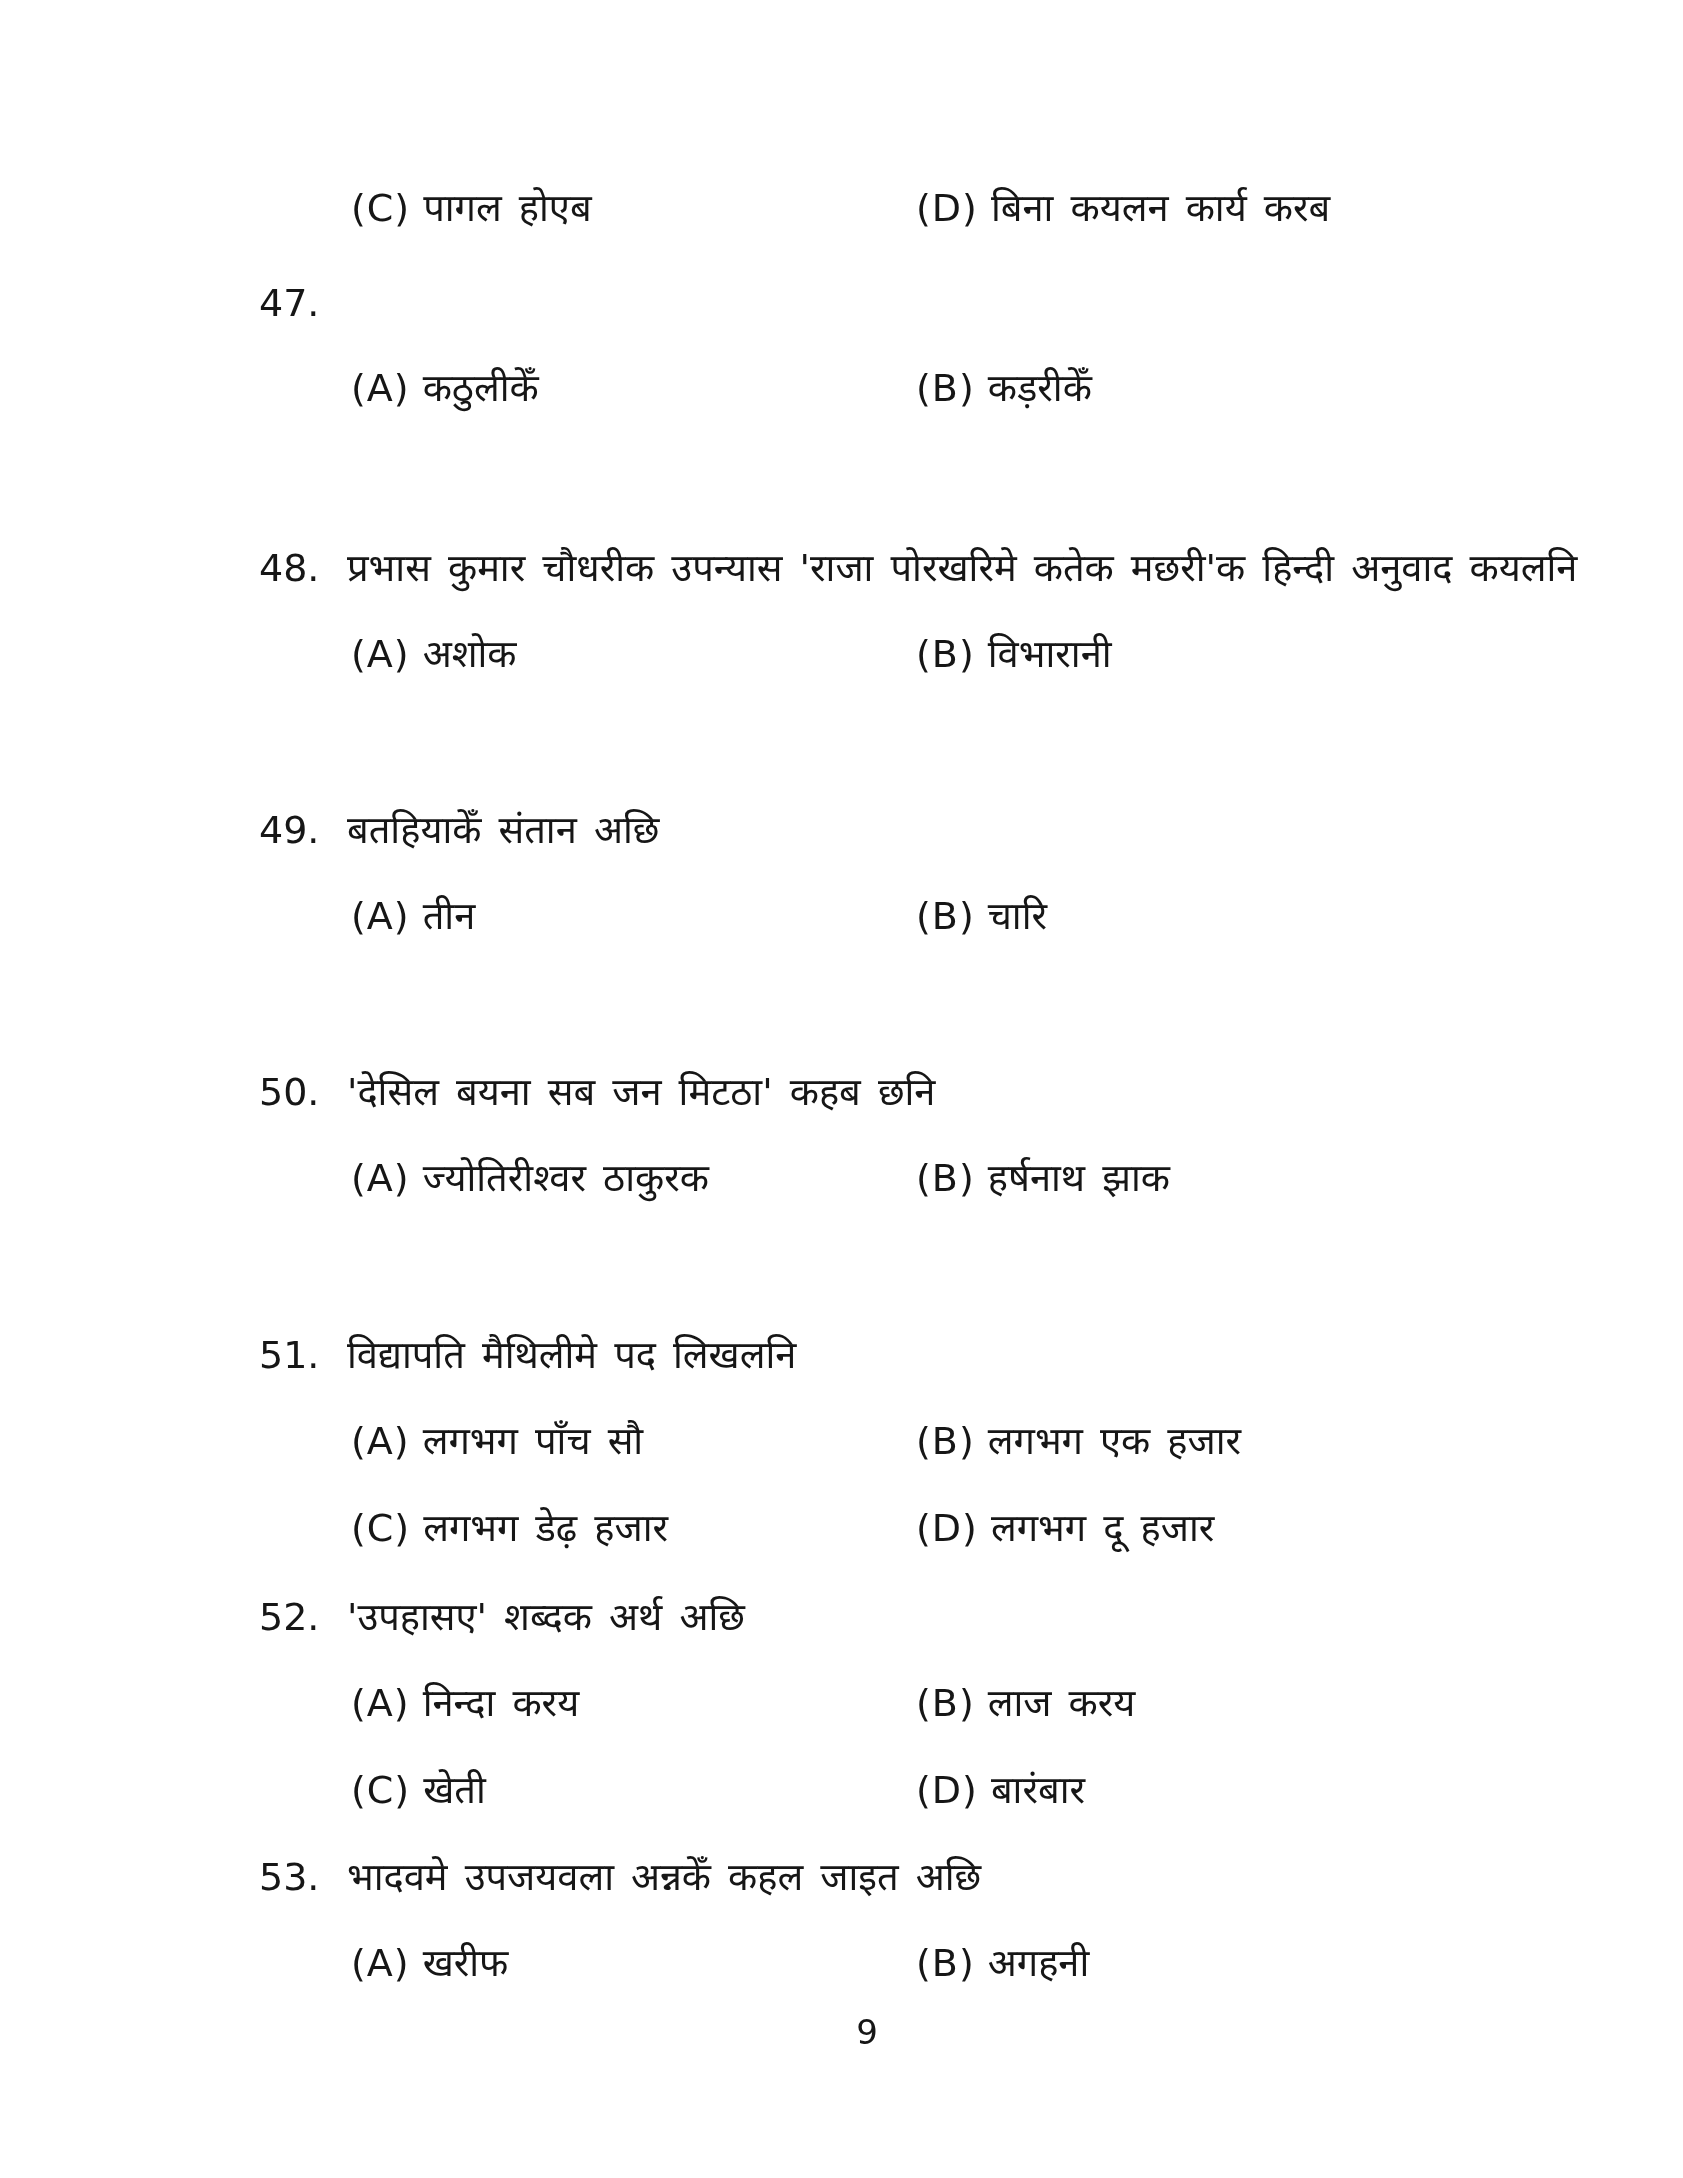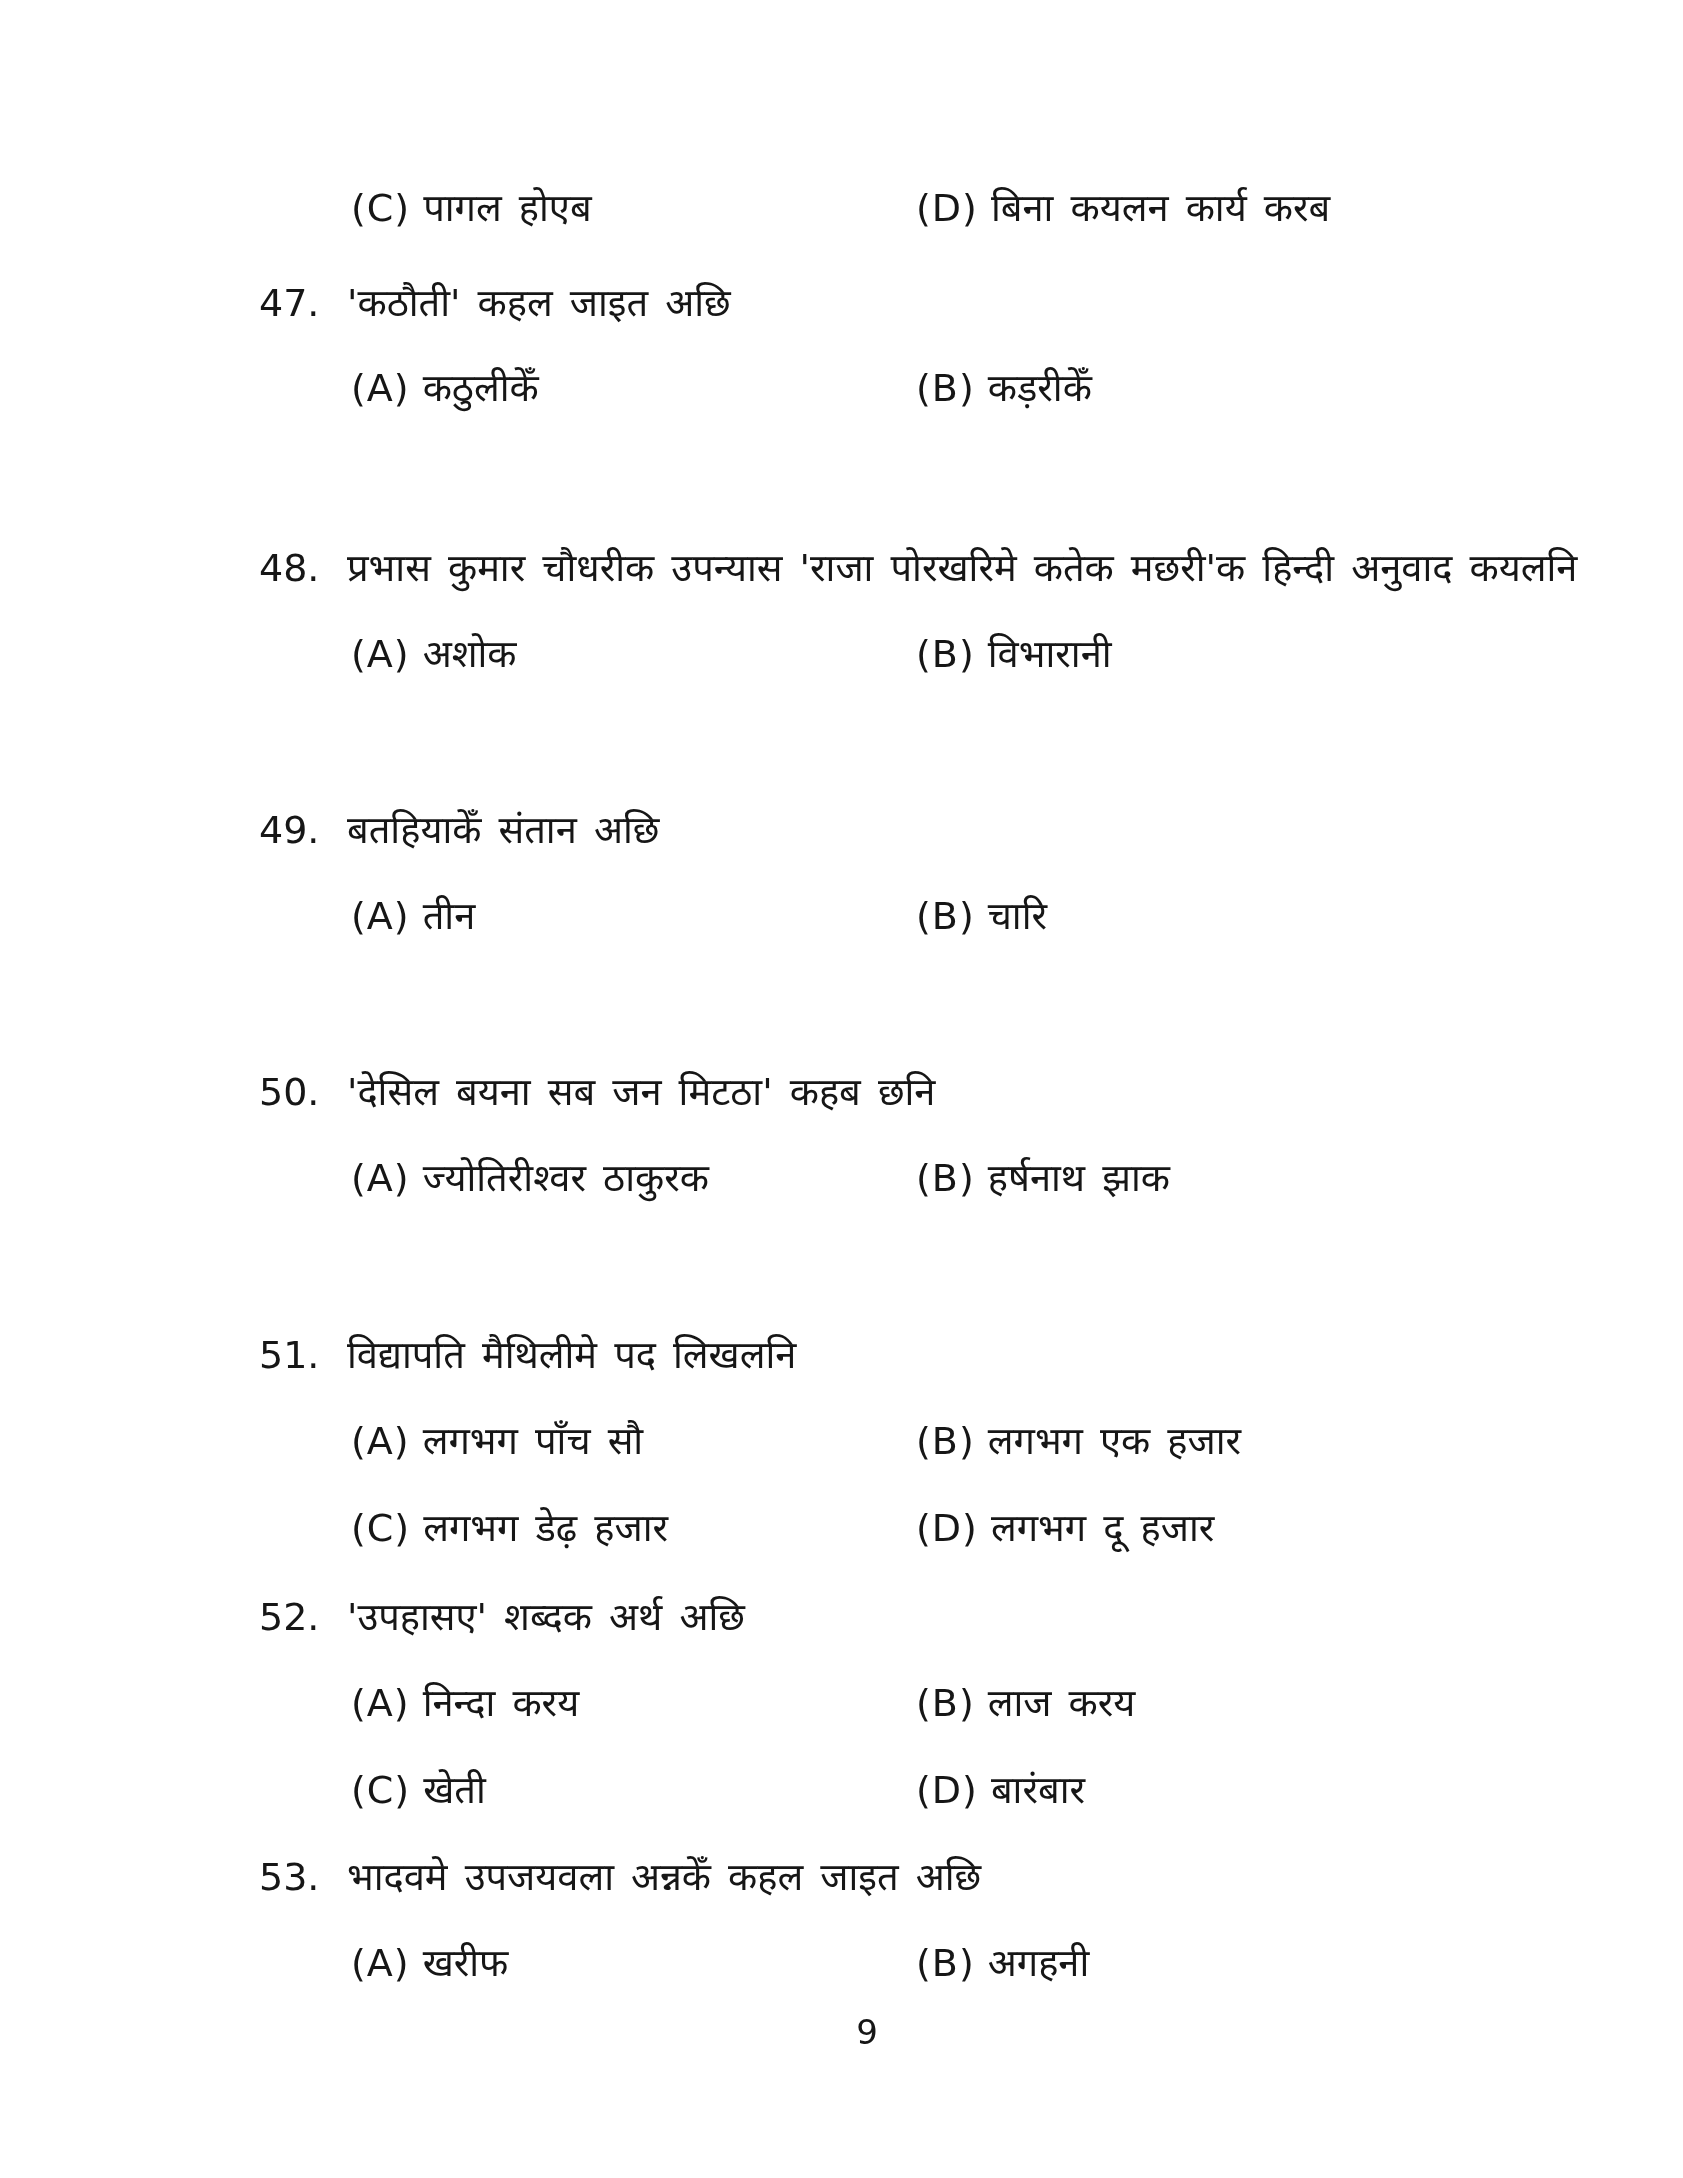--- a/index.html
+++ b/index.html
@@ -68,21 +68,20 @@
 
 <div class="page">
 
   <div class="row" style="top:183px">
     <span class="opt-left"><span class="olabel">(C)</span><span class="otext">पागल होएब</span></span>
     <span class="opt-right"><span class="olabel">(D)</span><span class="otext">बिना कयलन कार्य करब</span></span>
   </div>
 
   <div class="row" style="top:278px">
     <span class="qnum">47.</span>
-    <span class="qtext">'कठौती' कहल जाइत अछि</span>
   </div>
   <div class="row" style="top:363px">
     <span class="opt-left"><span class="olabel">(A)</span><span class="otext">कठुलीकेँ</span></span>
     <span class="opt-right"><span class="olabel">(B)</span><span class="otext">कड़रीकेँ</span></span>
   </div>
 
   <div class="row" style="top:543px">
     <span class="qnum">48.</span>
     <span class="qtext">प्रभास कुमार चौधरीक उपन्यास 'राजा पोरखरिमे कतेक मछरी'क हिन्दी अनुवाद कयलनि</span>
   </div>

